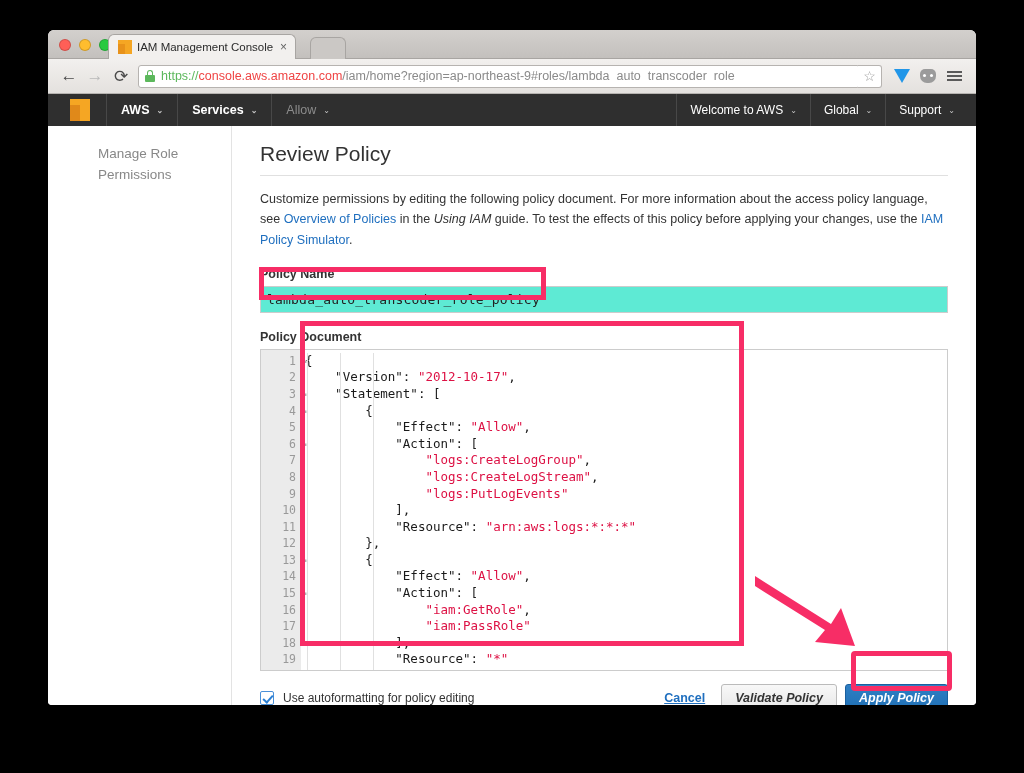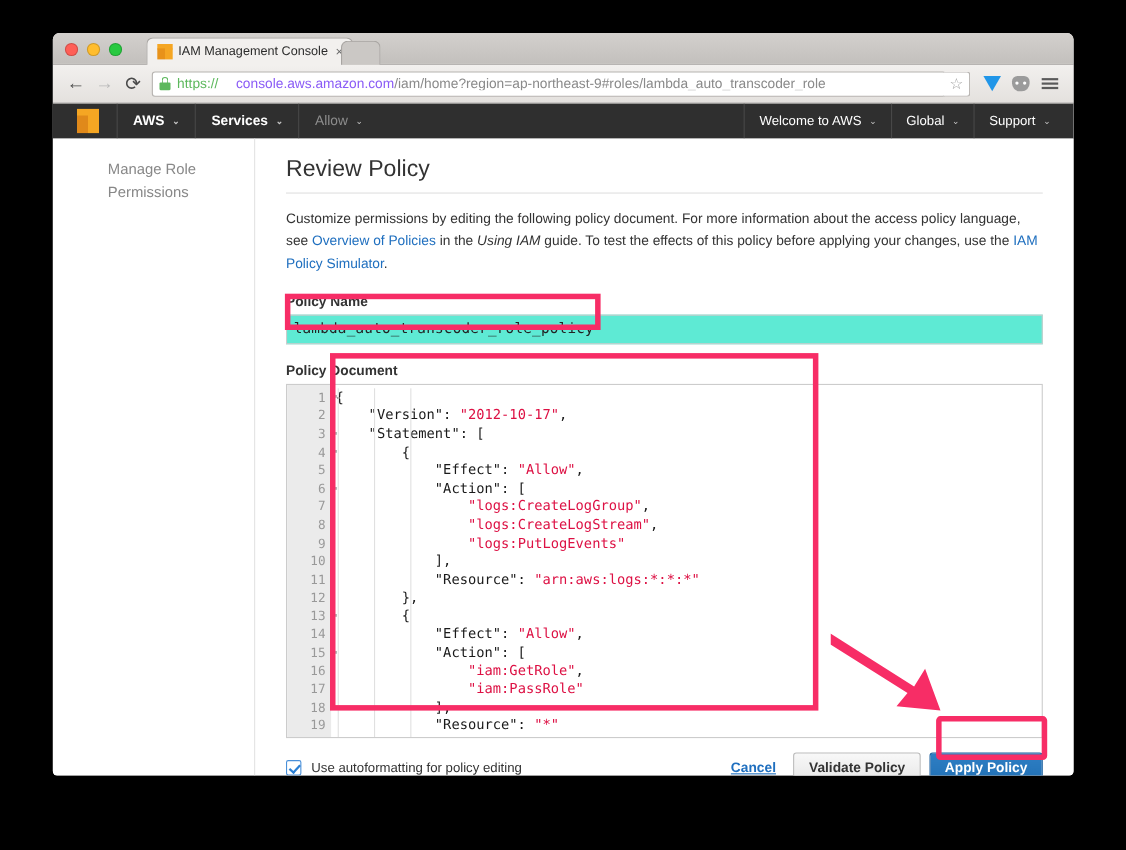--- a/index.html
+++ b/index.html
@@ -49,21 +49,21 @@
   .tl-dot {
     width: 12px; height: 12px; border-radius: 50%;
     border: 0.5px solid rgba(0,0,0,0.18);
   }
   .tl-red    { background: #ff5f57; }
   .tl-yellow { background: #ffbd2e; }
   .tl-green  { background: #28c940; }
 
   #tab-active {
     position: absolute;
-    left: 85px;
+    left: 60px;
     top: 4px;
     height: 25px;
     width: 188px;
     background: #f2f0ee;
     border: 1px solid #a8a5a2;
     border-bottom: none;
     border-radius: 6px 6px 0 0;
     display: flex;
     align-items: center;
     padding: 0 8px 0 9px;
@@ -151,21 +151,21 @@
     border-bottom: none;
     border-radius: 3px 3px 0 0;
   }
   #url-text {
     font-size: 12.5px;
     white-space: nowrap;
     overflow: hidden;
     line-height: 1;
   }
   .url-scheme { color: #5cb85c; }
-  .url-host   { color: #8b5cf6; margin-left: 16px; }
+  .url-host   { color: #ef4444; }
   .url-path   { color: #8a8a8a; }
 
   .tb-icon {
     width: 24px; height: 24px;
     display: flex; align-items: center; justify-content: center;
     flex: 0 0 auto;
     margin-left: 2px;
   }
   #star-box {
     width: 24px; height: 23px;
@@ -395,20 +395,21 @@
   .btn {
     height: 29px;
     padding: 0 13px;
     border-radius: 3px;
     font-size: 12.5px;
     font-weight: bold;
     display: flex;
     align-items: center;
     justify-content: center;
     white-space: nowrap;
+    font-style: italic;
   }
   #validate-btn {
     background: linear-gradient(to bottom, #f8f8f8, #e6e6e6);
     border: 1px solid #bbbbbb;
     color: #333333;
   }
   #apply-btn {
     background: linear-gradient(to bottom, #2f7fc4, #1f6fb4);
     border: 1px solid #1a5f9e;
     color: #ffffff;

